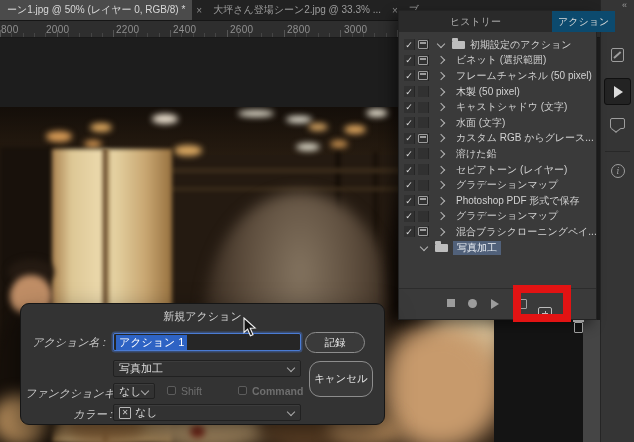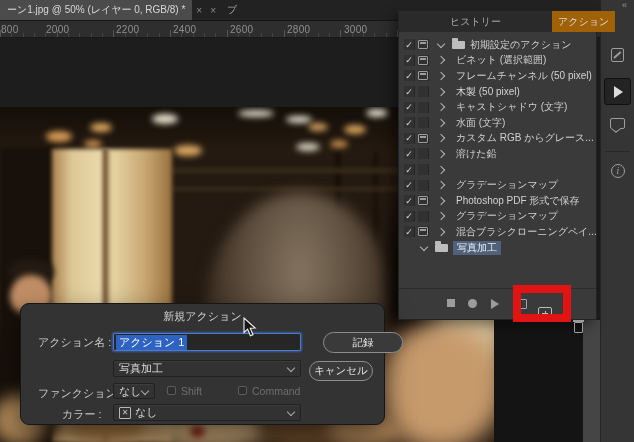--- a/index.html
+++ b/index.html
@@ -55,21 +55,21 @@
   .ddiv{position:absolute;top:151px;left:4px;right:4px;border-top:1px solid #282828;}
   .info{top:164px;left:10px;width:14px;height:14px;border:1px solid #9e9e9e;border-radius:50%;
         color:#9e9e9e;font-size:9px;line-height:12px;text-align:center;font-family:"DejaVu Serif",serif;font-style:italic;}
 
   
   .panel{position:absolute;left:398px;top:10px;width:199px;height:310px;background:#3a3a3a;z-index:10;
          border:1px solid #232323;box-sizing:border-box;box-shadow:-5px 5px 12px rgba(0,0,0,.45);}
   .phead{position:absolute;left:0;top:0;right:0;height:21px;background:#2a2a2a;display:flex;align-items:center;
          font-size:10px;color:#a9a9a9;}
   .ptab{padding:0 6px;height:21px;line-height:21px;flex:none;overflow:hidden;max-width:52px;white-space:nowrap;margin-left:45px;}
-  .ptab.active{background:#a16207;color:#d9d9d9;}
+  .ptab.active{background:#0c4a6e;color:#d9d9d9;}
   .pmore{margin-left:auto;display:flex;align-items:center;color:#a9a9a9;}
   .pchev{font-size:9px;letter-spacing:-1px;padding-right:5px;}
   .pbar{width:1px;height:10px;background:#6a6a6a;margin-right:5px;}
   .pmenu{font-size:11px;padding-right:6px;color:#b2b2b2;}
   .rows{position:absolute;left:0;top:26px;right:0;}
   .arow{height:15.6px;display:flex;align-items:center;font-size:10px;color:#d2d2d2;overflow:hidden;}
   .well{width:11px;height:11px;margin-left:5px;background:rgba(0,0,0,.14);border-right:1px solid rgba(0,0,0,.22);
         flex:none;display:flex;align-items:center;justify-content:center;box-sizing:border-box;}
   .well+.well{margin-left:3px;}
   .check{color:#dadada;font-size:9px;font-family:"DejaVu Sans",sans-serif;background:none;border:none;}
@@ -100,21 +100,21 @@
 
   
   .redbox{position:absolute;left:513px;top:285px;width:58px;height:37px;border:8px solid #e21313;
           box-sizing:border-box;z-index:25;}
 
   
   .dialog{position:absolute;left:20px;top:303px;width:365px;height:122px;background:#333333;
           border:1px solid #161616;border-radius:9px;z-index:20;box-sizing:border-box;
           box-shadow:0 12px 28px rgba(0,0,0,.55);font-size:11px;color:#c9c9c9;}
   .dtitle{position:absolute;top:5px;left:0;width:100%;text-align:center;font-size:11px;color:#d2d2d2;}
-  .dlabel{position:absolute;left:17px;width:88px;text-align:left;color:#c9c9c9;white-space:nowrap;}
+  .dlabel{position:absolute;left:4px;width:88px;text-align:center;color:#c9c9c9;white-space:nowrap;font-style:italic;}
   .fname{position:absolute;left:92px;top:29px;width:188px;height:18px;background:#262626;
          border:1px solid #4a7bd4;border-radius:2px;box-shadow:0 0 0 1.5px rgba(70,120,215,.4);
          display:flex;align-items:center;box-sizing:border-box;}
   .selected{background:#2e63c4;color:#ffffff;padding:0 3px;margin-left:2px;white-space:nowrap;}
   .dd{position:absolute;background:#323232;border:1px solid #212121;border-radius:2px;display:flex;
       align-items:center;color:#dadada;box-sizing:border-box;box-shadow:inset 0 1px 0 rgba(255,255,255,.05);
       padding-left:5px;}
   .ddchev{position:absolute;right:6px;width:5px;height:5px;border-right:1.5px solid #ababab;
           border-bottom:1.5px solid #ababab;transform:rotate(45deg);top:4px;}
   .btn{position:absolute;background:#3a3a3a;border:1px solid #8d8d8d;border-radius:11px;color:#e5e5e5;
@@ -128,20 +128,21 @@
   .cursor{position:absolute;left:243px;top:317px;z-index:40;}
 </style>
 </head>
 <body>
 
 <div class="app">
 
   <div class="tabbar">
       <div class="dtab active">ーン1.jpg @ 50% (レイヤー 0, RGB/8) *</div>
       <span class="tclose">×</span>
+      <div class="dtab">大坪さん登場シーン2.jpg @ 33.3% ...</div>
       <span class="tclose">×</span>
       <div class="dtab">ブ</div>
     </div>
 
   <div class="ruler">
       <span class="rlab" style="left: 1px;">800</span>
       <span class="rlab" style="left: 46px;">2000</span>
       <span class="rlab" style="left: 116px;">2200</span>
       <span class="rlab" style="left: 173px;">2400</span>
       <span class="rlab" style="left: 230px;">2600</span>
@@ -287,20 +288,21 @@
           <span class="well"></span>
           <span class="chev right"></span>
           <span class="alabel">溶けた鉛</span>
         </div>
         <div class="arow">
           <span class="well">
             <span class="check">✓</span>
           </span>
           <span class="well"></span>
           <span class="chev right"></span>
+          <span class="alabel">セピアトーン (レイヤー)</span>
         </div>
         <div class="arow">
           <span class="well">
             <span class="check">✓</span>
           </span>
           <span class="well"></span>
           <span class="chev right"></span>
           <span class="alabel">グラデーションマップ</span>
         </div>
         <div class="arow">
@@ -350,37 +352,37 @@
 
   <div class="redbox"></div>
 
   <div class="dialog">
     <div class="dtitle">新規アクション</div>
 
     <div class="dlabel" style="top:31px;">アクション名 :</div>
     <div class="fname">
       <span class="selected">アクション 1</span>
     </div>
-    <div class="btn" style="left:302px;top:28px;width:80px;height:21px;">記録</div>
+    <div class="btn" style="left:284px;top:28px;width:60px;height:21px;">記録</div>
 
     <div class="dd" style="left:92px;top:56px;width:188px;height:17px;font-size:11px;">
       <span>写真加工</span>
       <span class="ddchev"></span>
     </div>
-    <div class="btn" style="left:288px;top:57px;width:64px;height:20px;">キャンセル</div>
+    <div class="btn" style="left:288px;top:57px;width:64px;height:36px;">キャンセル</div>
 
     <div class="dlabel" style="top:82px;">ファンクションキー :</div>
     <div class="dd" style="left:92px;top:79px;width:42px;height:16px;font-size:11px;">
       <span>なし</span>
       <span class="ddchev"></span>
     </div>
     <span class="cb" style="left:146px;top:82px;"></span>
     <span class="dim" style="left:160px;top:81px;">Shift</span>
     <span class="cb" style="left:217px;top:82px;"></span>
-    <span class="dim" style="left:231px;top:81px;">Command</span>
+    <span class="dim" style="left:231px;top:81px;font-weight:bold;">Command</span>
 
     <div class="dlabel" style="top:103px;margin-left:24px;">カラー :</div>
     <div class="dd" style="left:92px;top:100px;width:188px;height:17px;font-size:11px;">
       <span class="xbox">✕</span>
       <span>なし</span>
       <span class="ddchev"></span>
     </div>
   </div>
 
   <svg class="cursor" width="14" height="20" viewBox="0 0 14 20">

